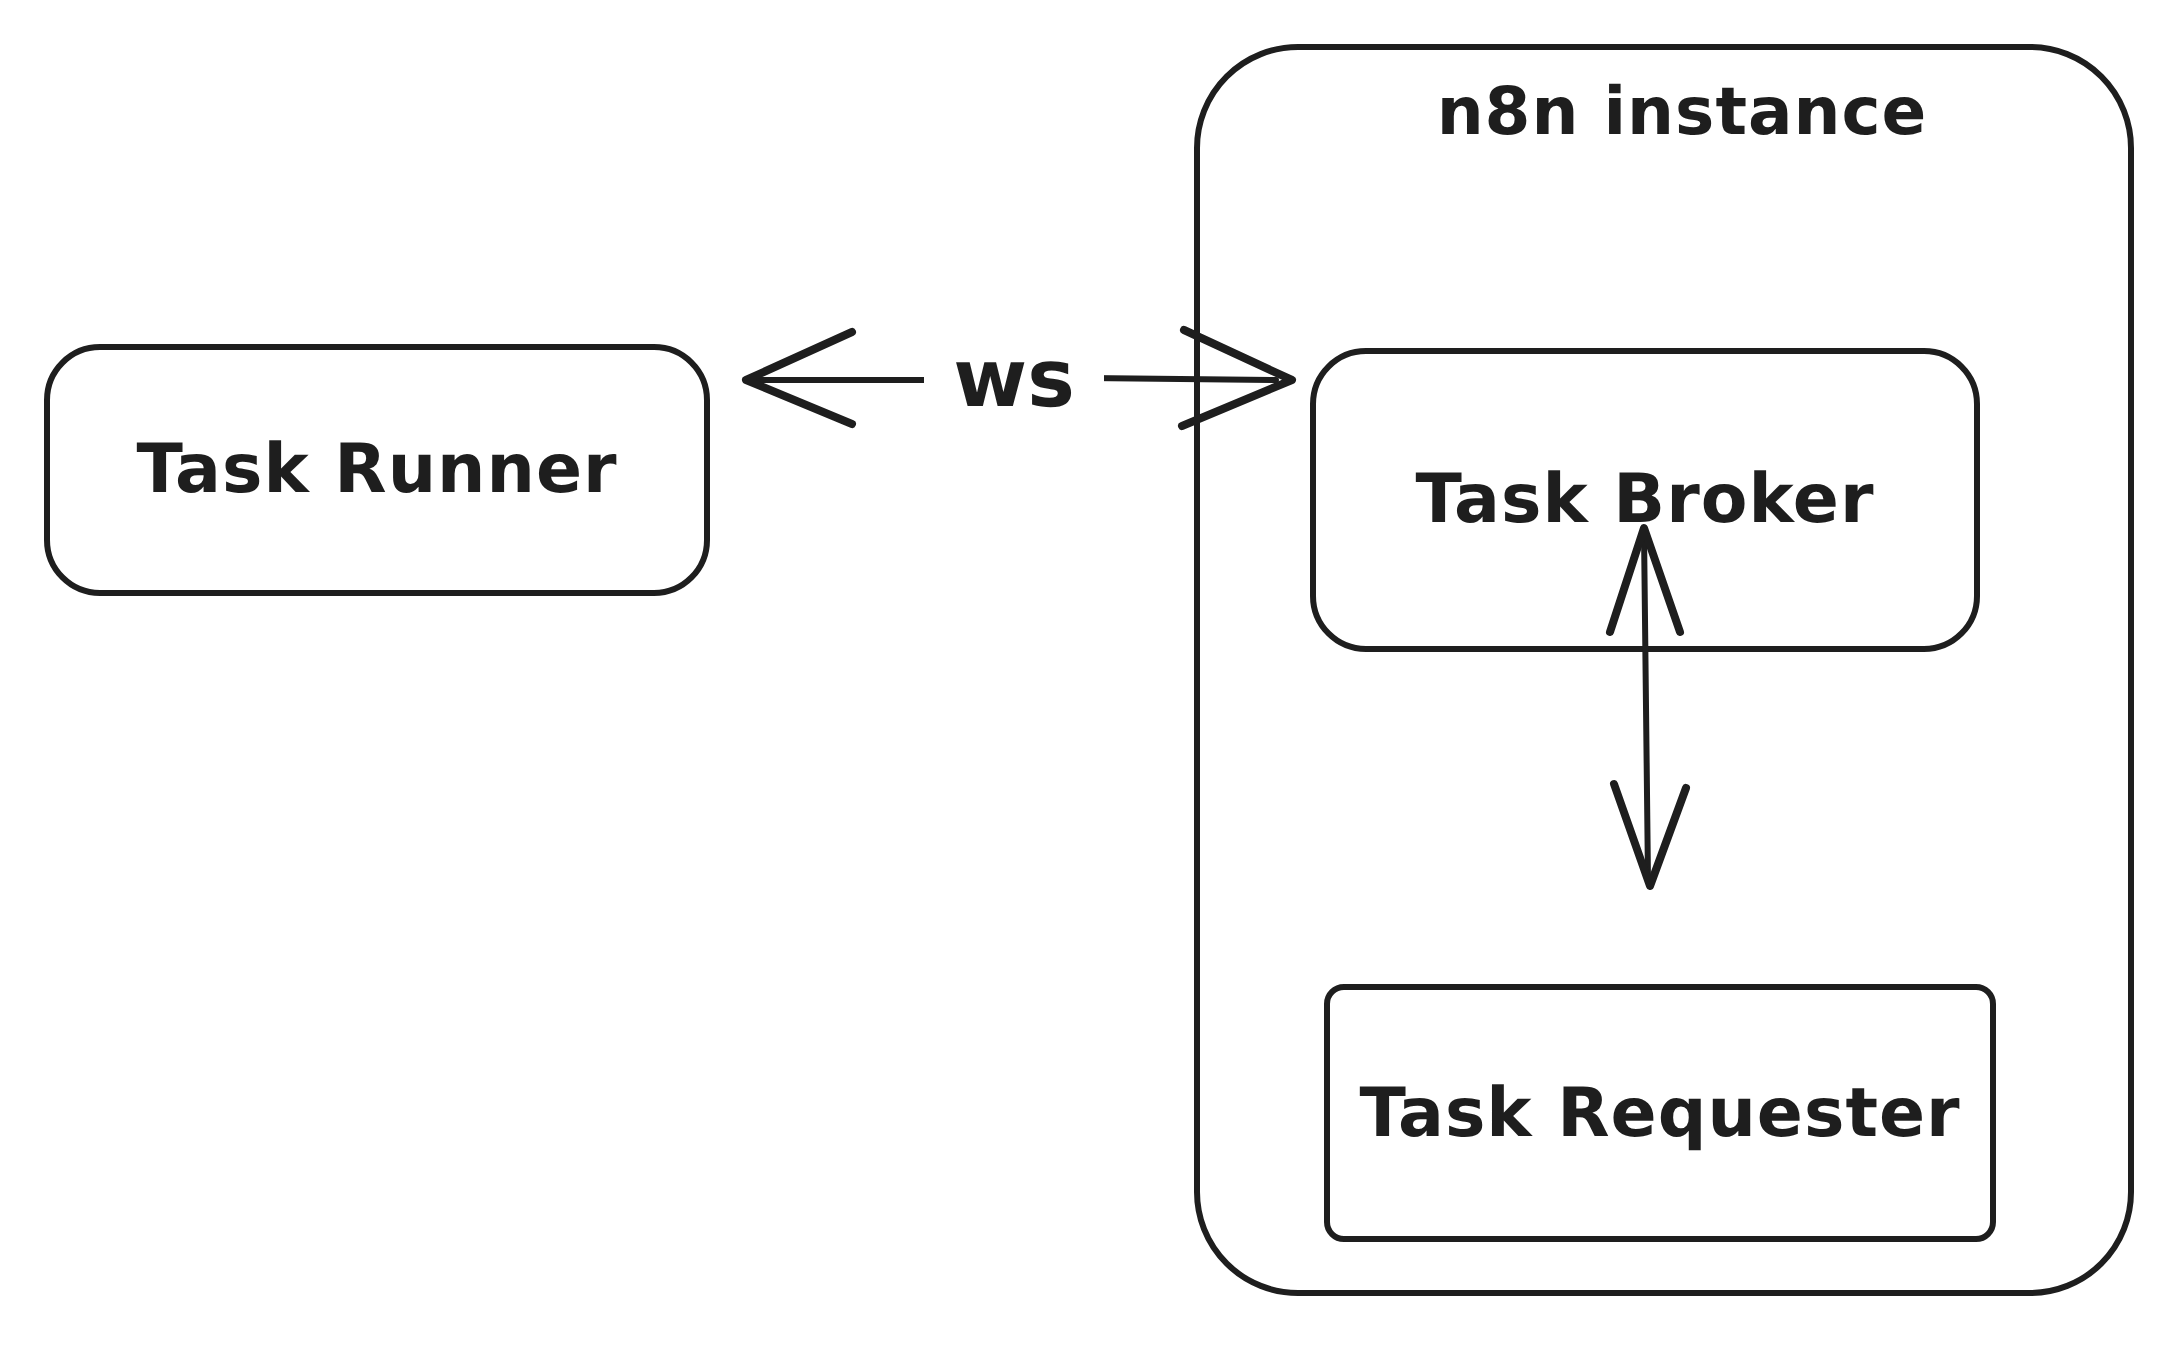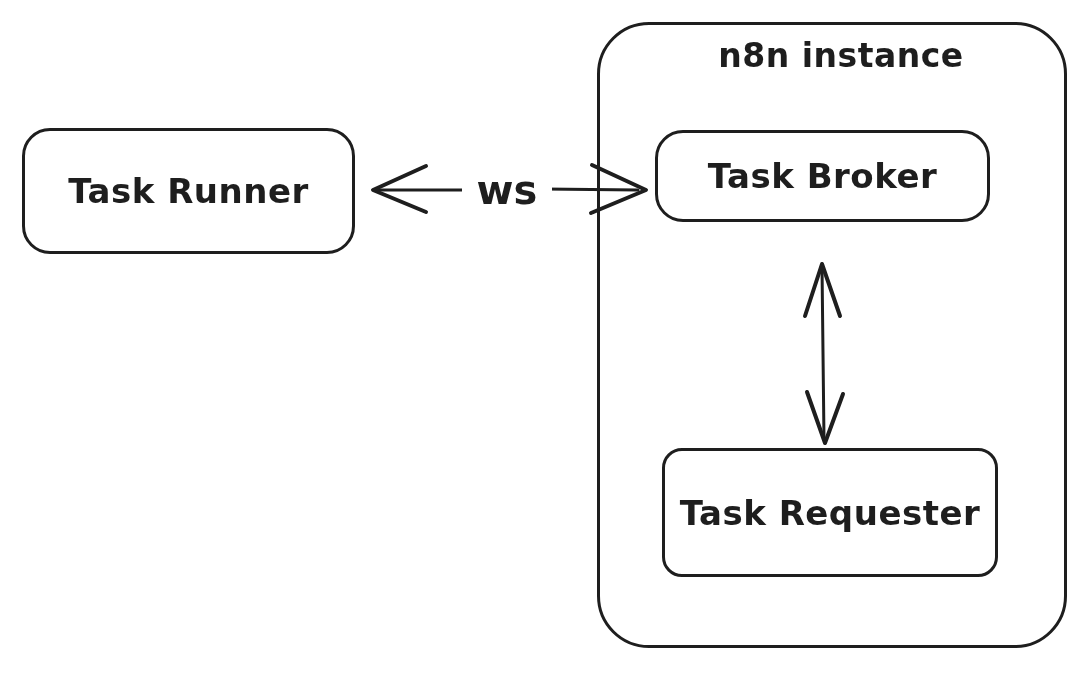--- a/index.html
+++ b/index.html
@@ -14,20 +14,21 @@
     overflow: hidden;
   }
   .node {
     position: absolute;
     border: 3px solid #1e1e1e;
     border-radius: 28px;
     background: #ffffff;
     display: flex;
     align-items: center;
     justify-content: center;
+    margin-top: 44px;
   }
   .node-label {
     font-size: 34px;
     font-weight: 600;
     letter-spacing: 0.5px;
     white-space: nowrap;
   }
   .container-frame {
     position: absolute;
     left: 597px;
@@ -42,22 +43,22 @@
     position: absolute;
     left: 606px;
     top: 36px;
     width: 470px;
     text-align: center;
     font-size: 33px;
     font-weight: 600;
     letter-spacing: 0.5px;
   }
   #task-runner   { left: 22px;  top: 128px; width: 333px; height: 126px; }
-  #task-broker   { left: 655px; top: 130px; width: 335px; height: 92px; }
-  #task-requester{ left: 662px; top: 448px; width: 336px; height: 129px; border-radius: 20px; }
+  #task-broker   { left: 655px; top: 130px; width: 335px; height: 152px; }
+  #task-requester{ left: 662px; top: 448px; width: 336px; height: 129px; border-radius: 10px; }
   .edge-label {
     position: absolute;
     left: 462px;
     top: 164px;
     width: 90px;
     height: 52px;
     line-height: 52px;
     text-align: center;
     font-size: 40px;
     font-weight: 600;

